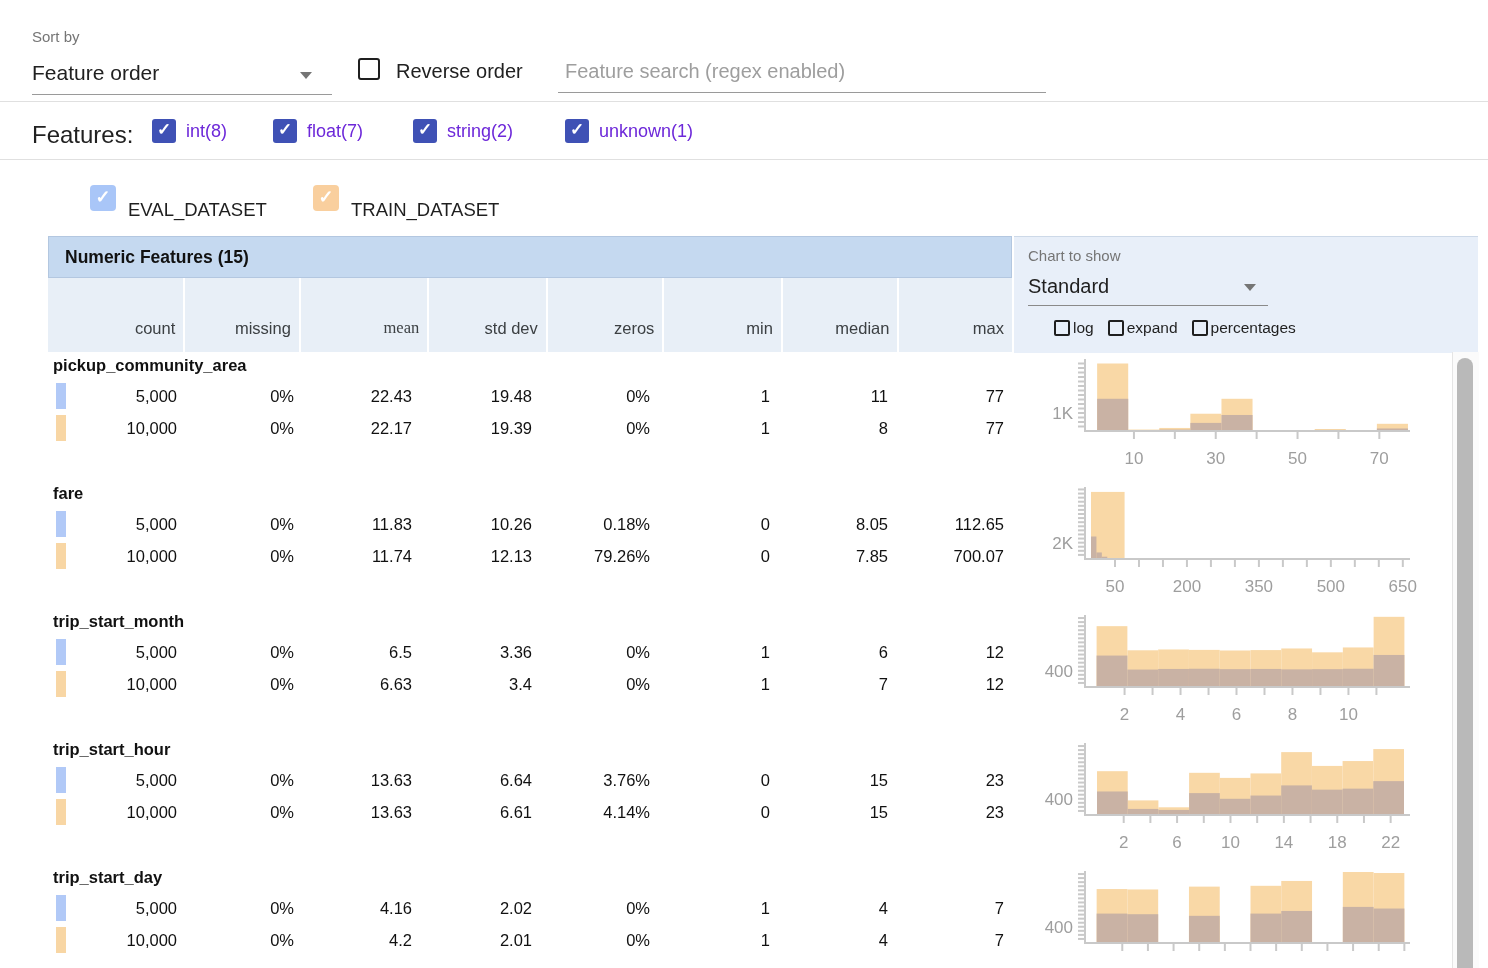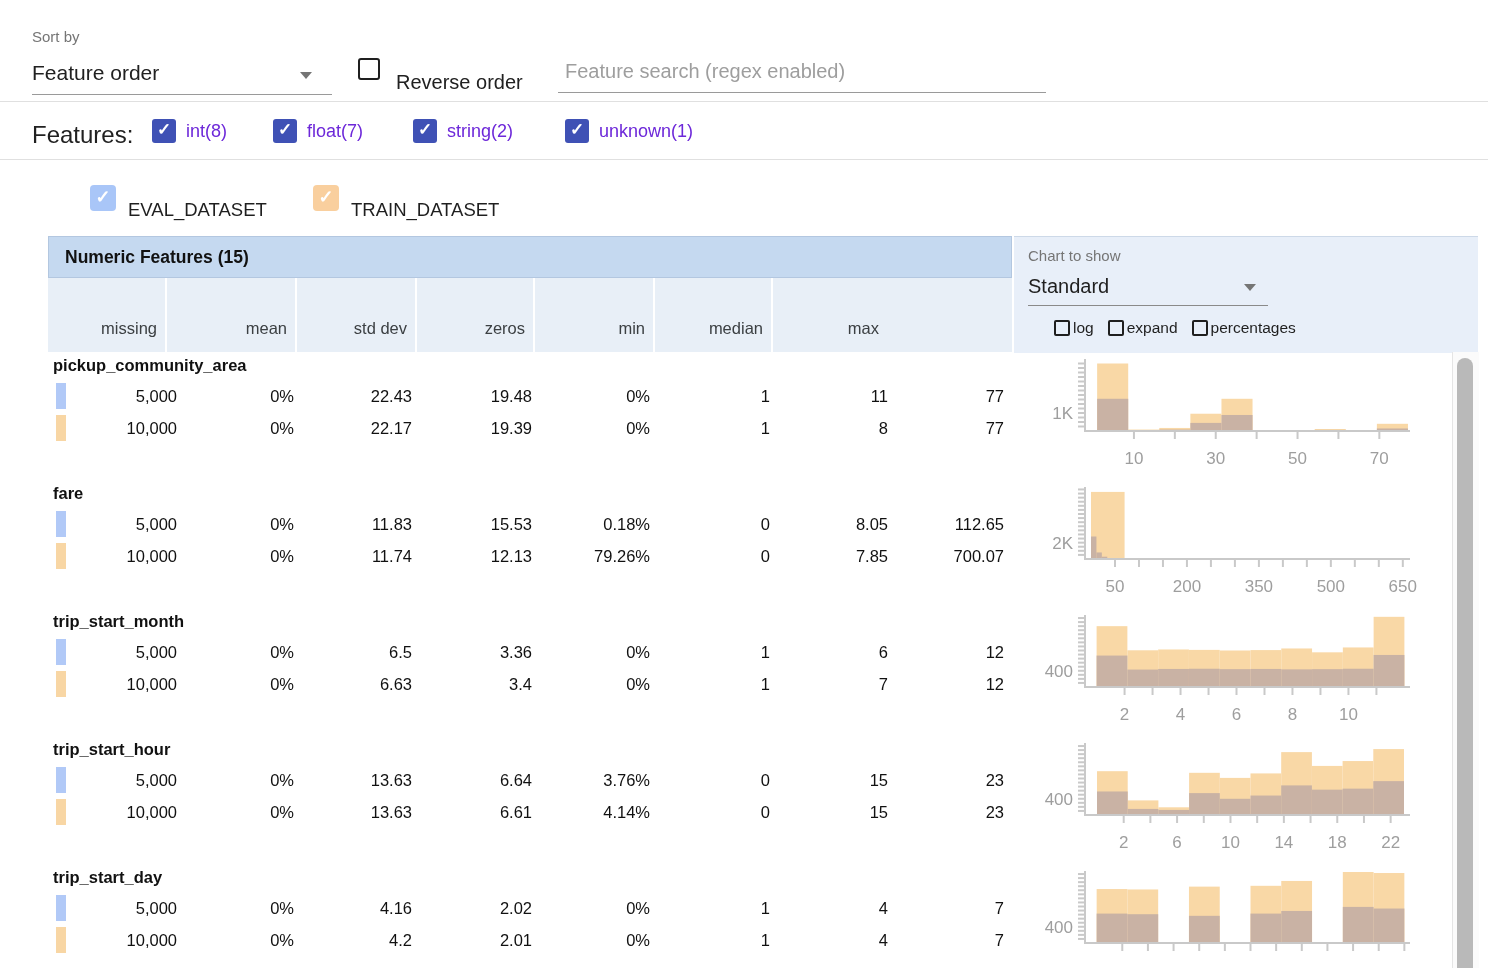--- a/index.html
+++ b/index.html
@@ -9,21 +9,21 @@
   }
   .abs{position:absolute;}
   
   .sortby-label{left:32px;top:28px;font-size:15px;color:#757575;}
   .dropdown{left:32px;top:56px;width:300px;height:38px;border-bottom:1px solid #9a9a9a;cursor:pointer;}
   .dropdown .val{font-size:21px;color:#212121;line-height:34px;}
   .dd-arrow{width:0;height:0;border-left:6px solid transparent;border-right:6px solid transparent;border-top:7px solid #757575;position:absolute;}
   .dropdown .dd-arrow{right:20px;top:16px;}
   .cb-outline{width:22px;height:22px;border:2px solid #1f1f1f;border-radius:3px;background:#fff;cursor:pointer;display:inline-block;box-sizing:border-box;}
   .reverse-box{left:358px;top:58px;}
-  .reverse-label{left:396px;top:60px;font-size:20px;margin-top:11px;}
+  .reverse-label{left:396px;top:60px;font-size:20px;}
   .search{left:558px;top:52px;width:488px;height:40px;border-bottom:1px solid #9a9a9a;}
   .search .ph{font-size:20px;color:#9e9e9e;line-height:38px;padding-left:7px;}
   .hr1{left:0;top:101px;width:1488px;height:1px;background:#e0e0e0;}
   .hr2{left:0;top:159px;width:1488px;height:1px;background:#e0e0e0;}
   
   .features-label{left:32px;top:121px;font-size:24px;font-weight:500;}
   .cb-filled{width:24px;height:24px;border-radius:3px;display:inline-block;position:relative;cursor:pointer;}
   .cb-filled .mark{position:absolute;left:0;top:-1px;width:24px;height:24px;color:#fff;font-size:17px;font-weight:bold;text-align:center;line-height:24px;}
   .filter-item{position:absolute;top:119px;display:flex;align-items:center;gap:10px;}
   .filter-item .lbl{font-size:18px;color:#6d28d9;}
@@ -115,22 +115,23 @@
         <div class="mark">✓</div>
       </div>
       <div class="lbl">TRAIN_DATASET</div>
     </div>
   </div>
 
 <div class="abs tbl-title">
   <span>Numeric Features (15)</span>
 </div>
 <div class="abs tbl-head" id="tbl-head">
+    <div class="hcell" style="width: 137px;">count</div>
     <div class="hcell" style="width: 117px;">missing</div>
-    <div class="hcell" style="width: 130px;">mean</div>
+    <div class="hcell" style="width: 130px; font-family: Liberation Serif, serif;">mean</div>
     <div class="hcell" style="width: 120px;">std dev</div>
     <div class="hcell" style="width: 118px;">zeros</div>
     <div class="hcell" style="width: 120px;">min</div>
     <div class="hcell" style="width: 118px;">median</div>
     <div class="hcell" style="width: 116px;">max</div>
   </div>
 
 <div class="abs chart-panel">
   <div class="cts-label">Chart to show</div>
   <div class="cts-dd">
@@ -179,21 +180,21 @@
         <div class="cell" style="width: 116px;">77</div>
       </div>
     </div>
     <div class="feat-block" style="top: 480px;">
       <div class="feat-name">fare</div>
       <div class="swatch" style="left: 8px; top: 31px; background: rgb(177, 201, 247);"></div>
       <div class="feat-row" style="top: 31px;">
         <div class="cell" style="width: 137px;">5,000</div>
         <div class="cell" style="width: 117px;">0%</div>
         <div class="cell" style="width: 118px;">11.83</div>
-        <div class="cell" style="width: 120px;">15.53</div>
+        <div class="cell" style="width: 120px;">10.26</div>
         <div class="cell" style="width: 118px;">0.18%</div>
         <div class="cell" style="width: 120px;">0</div>
         <div class="cell" style="width: 118px;">8.05</div>
         <div class="cell" style="width: 116px;">112.65</div>
       </div>
       <div class="swatch" style="left: 8px; top: 63px; background: rgb(248, 214, 164);"></div>
       <div class="feat-row" style="top: 63px;">
         <div class="cell" style="width: 137px;">10,000</div>
         <div class="cell" style="width: 117px;">0%</div>
         <div class="cell" style="width: 118px;">11.74</div>

